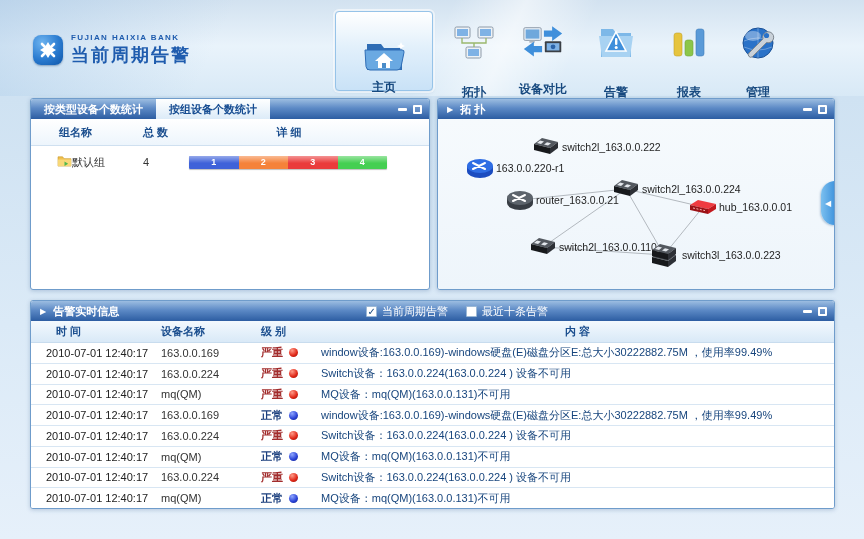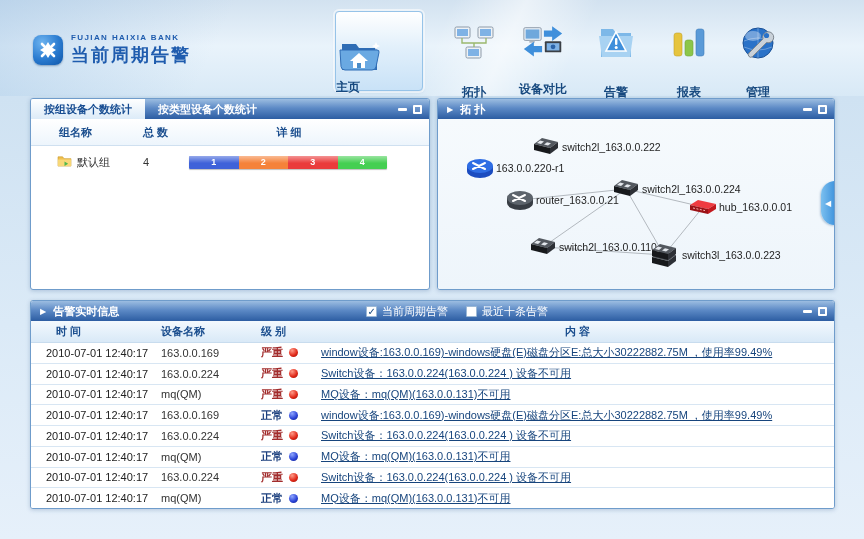--- a/index.html
+++ b/index.html
@@ -17,25 +17,25 @@
       linear-gradient(115deg, rgba(255,255,255,0) 50%, rgba(255,255,255,.55) 58%, rgba(255,255,255,0) 66%),
       linear-gradient(115deg, rgba(160,195,228,.45) 0%, rgba(255,255,255,0) 26%); }
   .brand { position:absolute; left:33px; top:33px; display:flex; align-items:center; gap:8px; }
   .brand-logo { width:30px; height:30px; border-radius:8px;
     background:radial-gradient(circle at 30% 25%, #6db3ef, #2a7bd0 55%, #0f55a8);
     display:flex; align-items:center; justify-content:center;
     box-shadow:0 1px 2px rgba(20,60,110,.4); }
   .brand-logo svg { width:20px; height:20px; }
   .brand-en { font-size:8px; font-weight:bold; color:#1f5cae; letter-spacing:1.4px; }
   .brand-zh { font-size:18px; font-weight:bold; color:#1f5cae; letter-spacing:2px; margin-top:1px; }
-  .nav-home { position:absolute; left:335px; top:11px; width:88px; height:80px;
+  .nav-home { position:absolute; left:335px; top:11px; width:98px; height:80px;
     border:1px solid #96c3e8; border-radius:4px;
     background:linear-gradient(180deg,#ffffff 0%,#e2f0fb 45%,#c9e2f7 100%);
     box-shadow:0 0 0 2px rgba(255,255,255,.6), 0 1px 3px rgba(80,130,180,.35);
-    display:flex; flex-direction:column; justify-content:flex-start;
+    display:flex; flex-direction:column; align-items:center; justify-content:flex-start;
     padding-top:24px; cursor:pointer; }
   .nav-home .nav-icon { width:46px; height:42px; }
   .nav-home .nav-label { margin-top:3px; }
   .nav-items { position:absolute; left:440px; top:14px; width:412px; height:78px; display:flex; }
   .nav-item { width:68px; margin-right:1px; display:flex; flex-direction:column; align-items:center;
     justify-content:flex-start; padding-top:10px; cursor:pointer; }
   .nav-item:nth-child(3){ width:76px; }
   .nav-icon { width:42px; height:38px; display:flex; align-items:center; justify-content:center; }
   .nav-icon svg { width:100%; height:100%; }
   .nav-label { font-size:12px; font-weight:bold; color:#17497f; white-space:nowrap;margin-top:22px; }
@@ -58,21 +58,21 @@
   .tab.active { background:linear-gradient(180deg,#feffff,#dcebf8); color:#174d92; }
   .tab.inactive { color:#fff; }
   
   .group-cols { display:flex; height:27px; align-items:center; font-size:11px; font-weight:bold;
     color:#1b4e8e; border-bottom:1px solid #cfe0f0;
     background:linear-gradient(180deg,#ffffff,#edf5fc); }
   .c-name { width:112px; padding-left:28px; }
   .c-total { width:46px; }
   .c-detail { width:200px; text-align:center; }
   .g-row { display:flex; height:32px; align-items:center; font-size:11px; color:#333; cursor:pointer; }
-  .g-name { width:112px; padding-left:26px; display:flex; align-items:center; gap:5px; }
+  .g-name { width:112px; padding-left:26px; display:flex; align-items:center; }
   .g-name svg { width:15px; height:12px; flex:0 0 15px; }
   .g-total { width:46px; }
   .g-detail { width:200px; }
   .bar { display:flex; height:13px; width:198px; border-radius:1px; overflow:hidden;
     box-shadow:0 1px 1px rgba(0,0,0,.25); }
   .seg { flex:1; color:#fff; font-size:9px; font-weight:bold; text-align:center; line-height:13px;
     background-image:linear-gradient(180deg,rgba(255,255,255,.45),rgba(255,255,255,0) 55%); }
   
   .topo-body { flex:1; position:relative; background:linear-gradient(180deg,#f6fafd,#eef5fb); }
   .topo-canvas { position:absolute; inset:0; }
@@ -101,21 +101,21 @@
     border-bottom:1px solid #d8e6f3; cursor:pointer; background:#fff; }
   .a-row:last-child { border-bottom:none; }
   .a-row .a-time { padding-left:15px; color:#222; }
   .a-row .a-dev { color:#333; }
   .a-row .a-level { display:flex; align-items:center; gap:6px; font-weight:bold; }
   .lv-severe { color:#a22d2d; }
   .lv-normal { color:#1b3f7e; }
   .sphere { width:9px; height:9px; border-radius:50%; display:inline-block; }
   .sphere.severe { background:radial-gradient(circle at 35% 28%, #ff9a88, #e02818 58%, #8c0f08); }
   .sphere.normal { background:radial-gradient(circle at 35% 28%, #8fa6ff, #2a43d6 58%, #101f80); }
-  .a-row .a-content { color:#17457d; white-space:nowrap; overflow:hidden;text-decoration:underline; }
+  .a-row .a-content { color:#17457d; white-space:nowrap; overflow:hidden; }
 </style>
 </head>
 <body>
 
 <div class="banner">
   <div class="brand">
     <div class="brand-logo">
       <svg viewBox="0 0 20 20">
           <path d="M10 2 L13 7 L18 10 L13 13 L10 18 L7 13 L2 10 L7 7 Z" fill="#fff"></path>
           <path d="M4 4 L16 16 M16 4 L4 16" stroke="#fff" stroke-width="2.6" stroke-linecap="round"></path>
@@ -202,22 +202,22 @@
             <circle cx="27.5" cy="11.5" r="2.6" fill="#2a72c8"></circle>
           </svg>
         </div>
         <div class="nav-label">管理</div>
       </div>
     </div>
 </div>
 
 <div class="panel panel-left">
   <div class="panel-header">
+    <div class="tab inactive">按类型设备个数统计</div>
     <div class="tab active">按组设备个数统计</div>
-    <div class="tab inactive">按类型设备个数统计</div>
     <div class="win-btns">
       <span class="btn-min"></span>
       <span class="btn-max"></span>
     </div>
   </div>
   <div class="group-cols">
     <span class="c-name">组名称</span>
     <span class="c-total">总 数</span>
     <span class="c-detail">详 细</span>
   </div>

